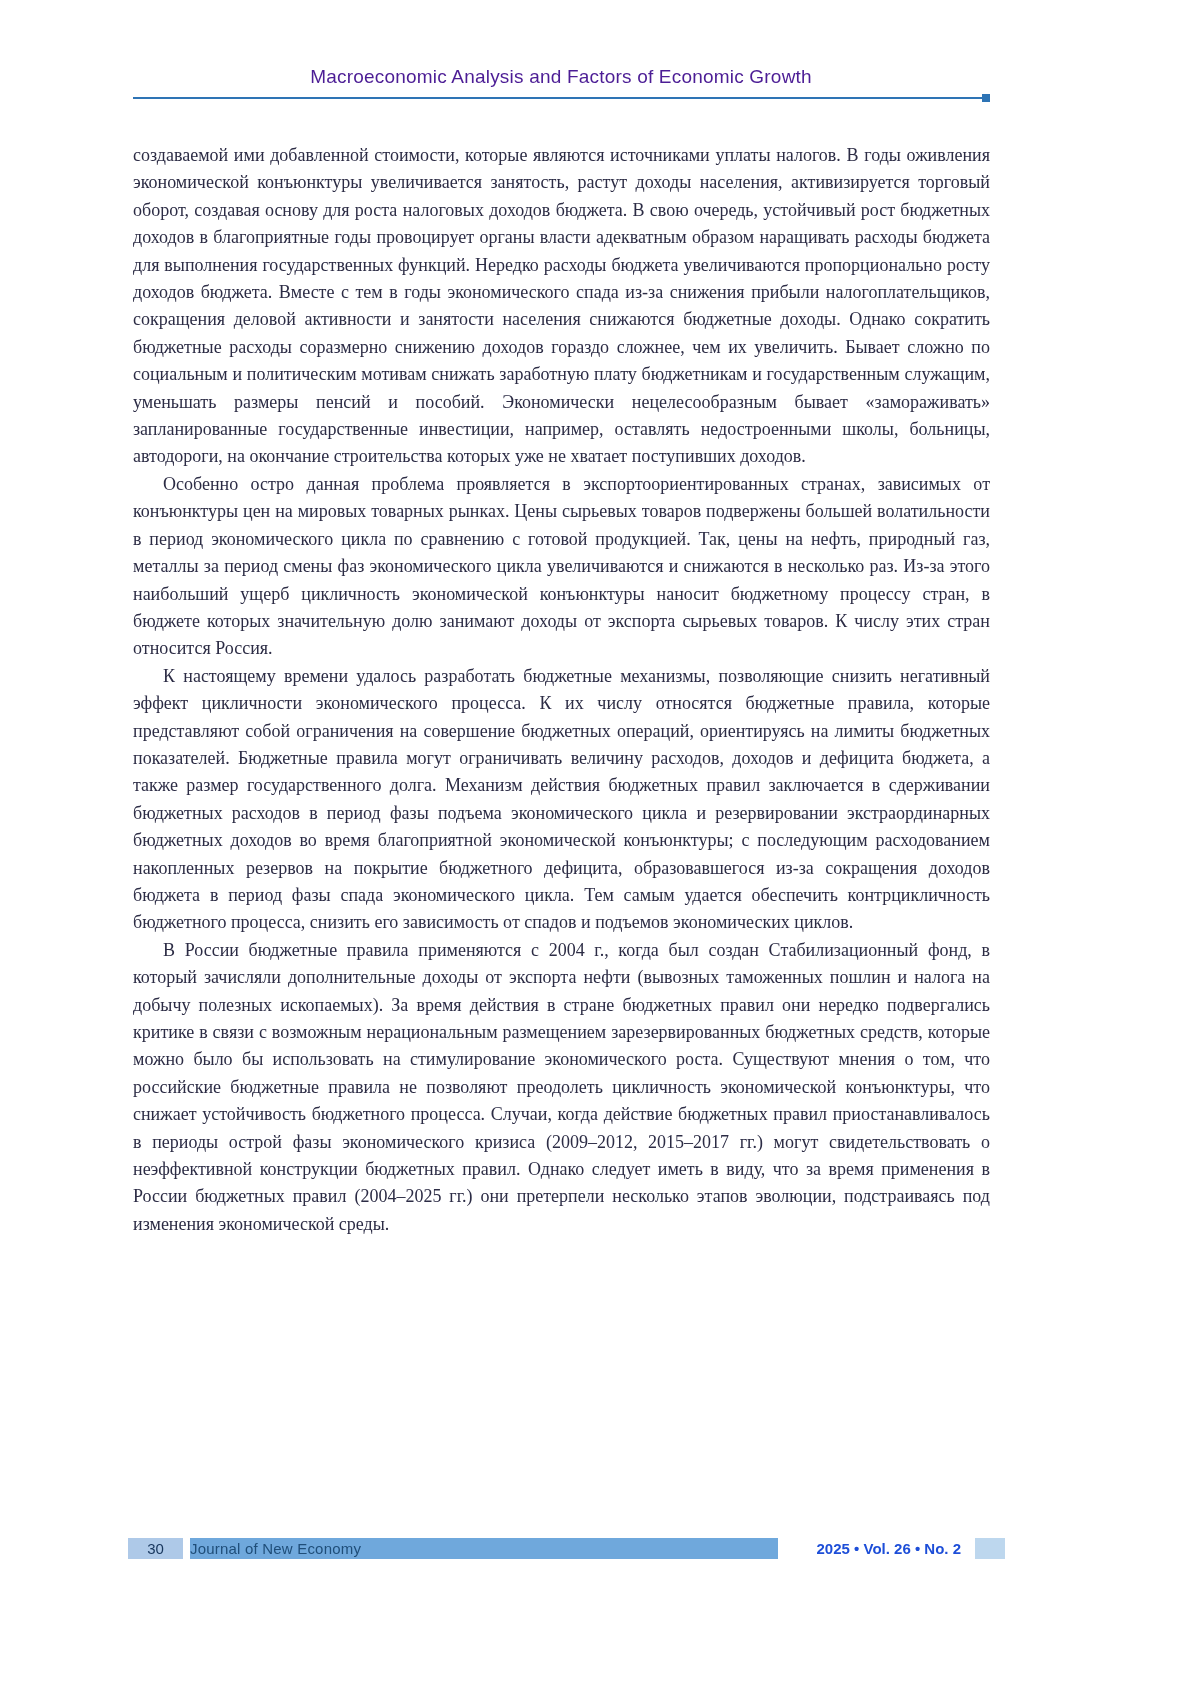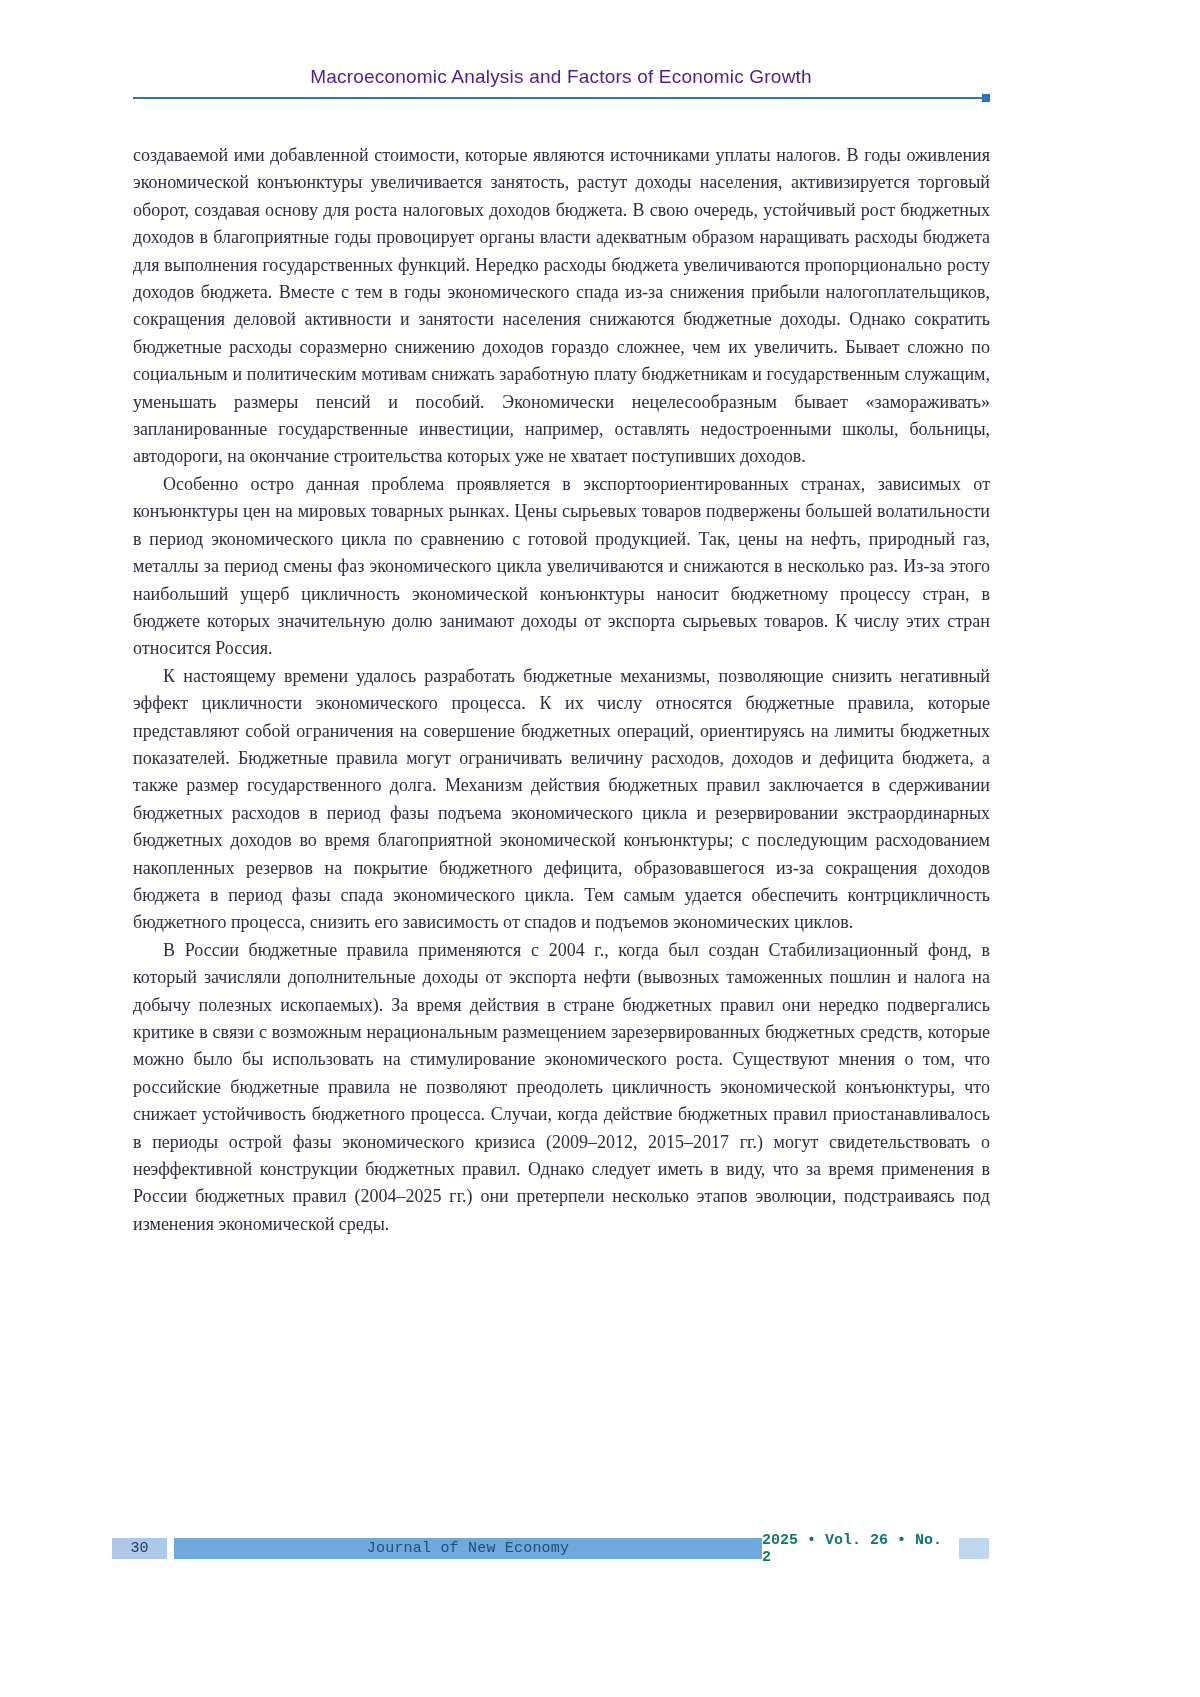--- a/index.html
+++ b/index.html
@@ -62,54 +62,54 @@
     padding: 0;
   }
   .article-body p.indent {
     text-indent: 30px;
   }
 
   
   .page-footer {
     position: absolute;
     top: 1538px;
-    left: 112px;
+    left: 128px;
     width: 877px;
     height: 21px;
     display: flex;
     align-items: stretch;
-    font-family: Liberation Mono, monospace;
+    font-family: Liberation Sans, sans-serif;
     font-size: 15px;
   }
   .page-number {
     width: 55px;
     background: #aec9e8;
     color: #17365d;
     display: flex;
     align-items: center;
     justify-content: center;
   }
   .journal-bar {
     margin-left: 7px;
     width: 588px;
     background: #6fa8dc;
     color: #1f4e79;
     display: flex;
     align-items: center;
-    justify-content: center;
+    justify-content: flex-start;
     font-weight: 500;
     letter-spacing: 0.2px;
   }
   .issue-info {
     flex: 1;
     display: flex;
     align-items: center;
     justify-content: flex-end;
     padding-right: 14px;
-    color: #0f766e;
+    color: #1d4ed8;
     font-weight: 700;
   }
   .footer-square {
     width: 30px;
     background: #bdd7ee;
   }
 </style>
 </head>
 <body>
 

